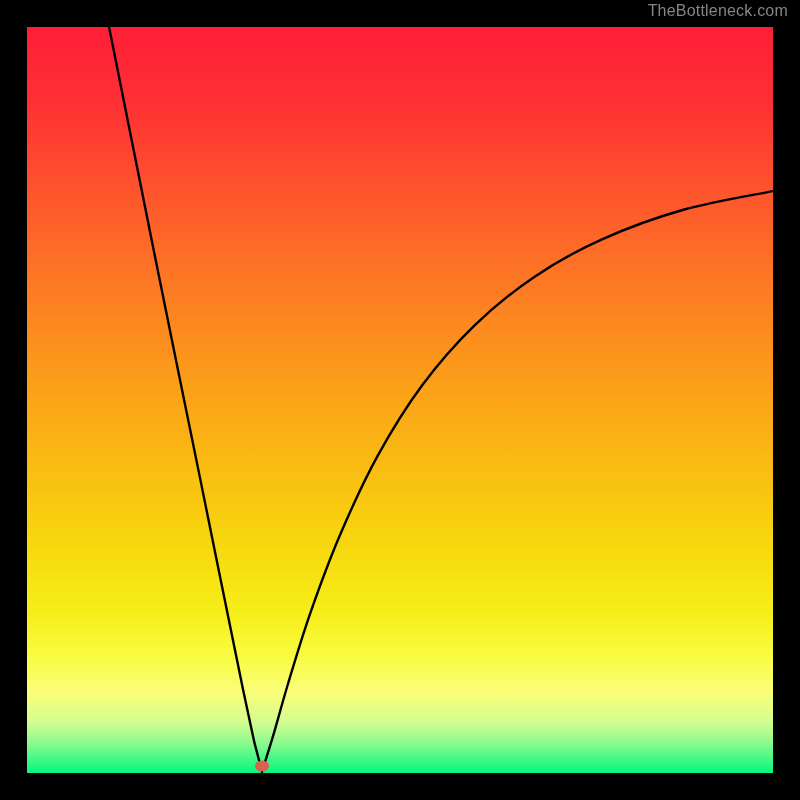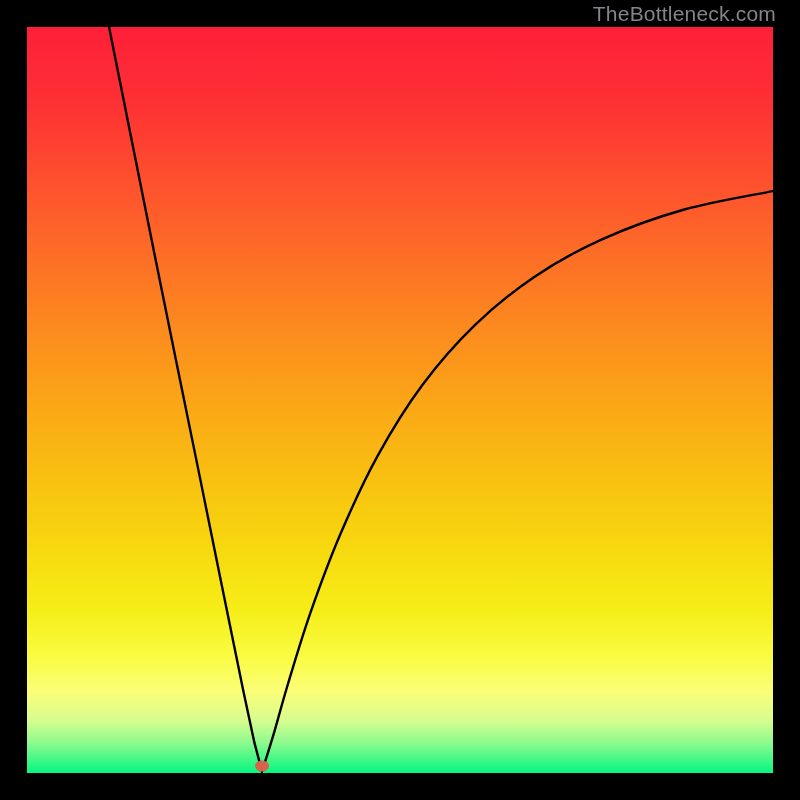--- a/index.html
+++ b/index.html
@@ -43,23 +43,23 @@
   .marker {
     position: absolute;
     width: 14px;
     height: 11px;
     border-radius: 50%;
     transform: translate(-50%, -50%);
   }
   .watermark {
     position: absolute;
     top: 2px;
-    right: 24px;
+    right: 12px;
     font-family: Arial, Helvetica, sans-serif;
-    font-size: 21px;
+    font-size: 16px;
     color: #85848a;
     font-weight: 500;
     letter-spacing: 0.2px;
   }
 </style>
 </head>
 <body>
 
 <div class="frame">
 

